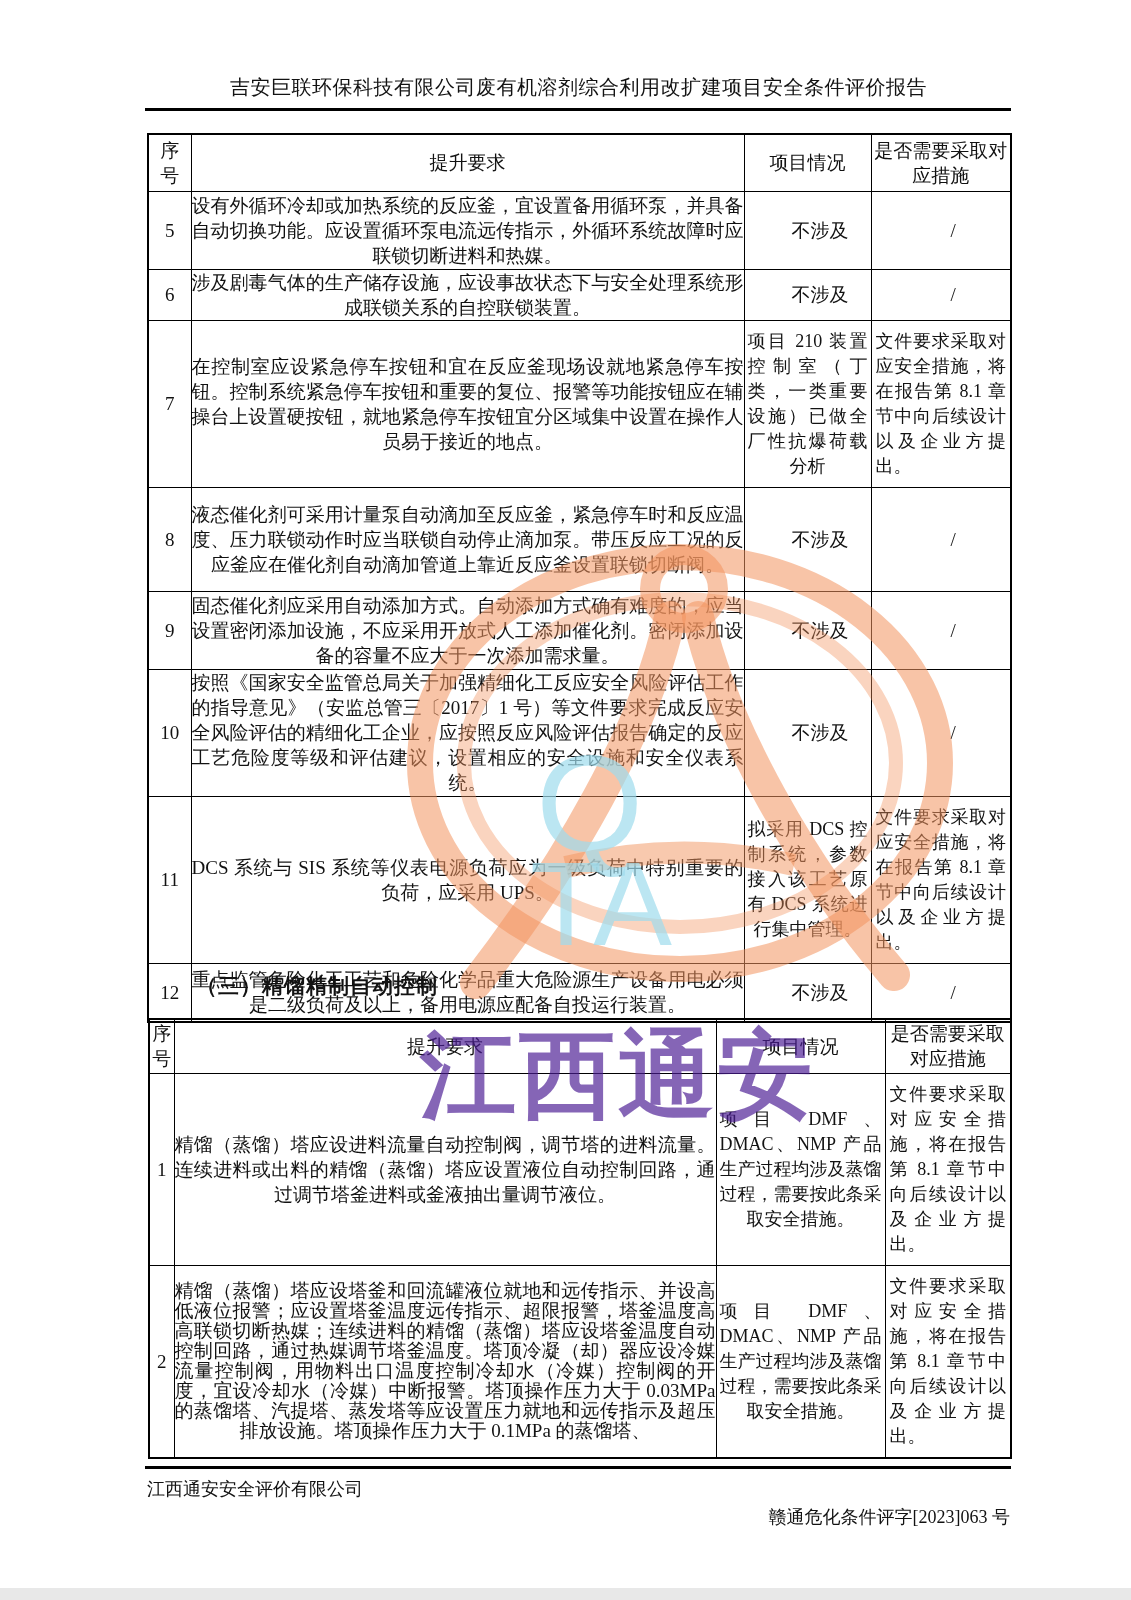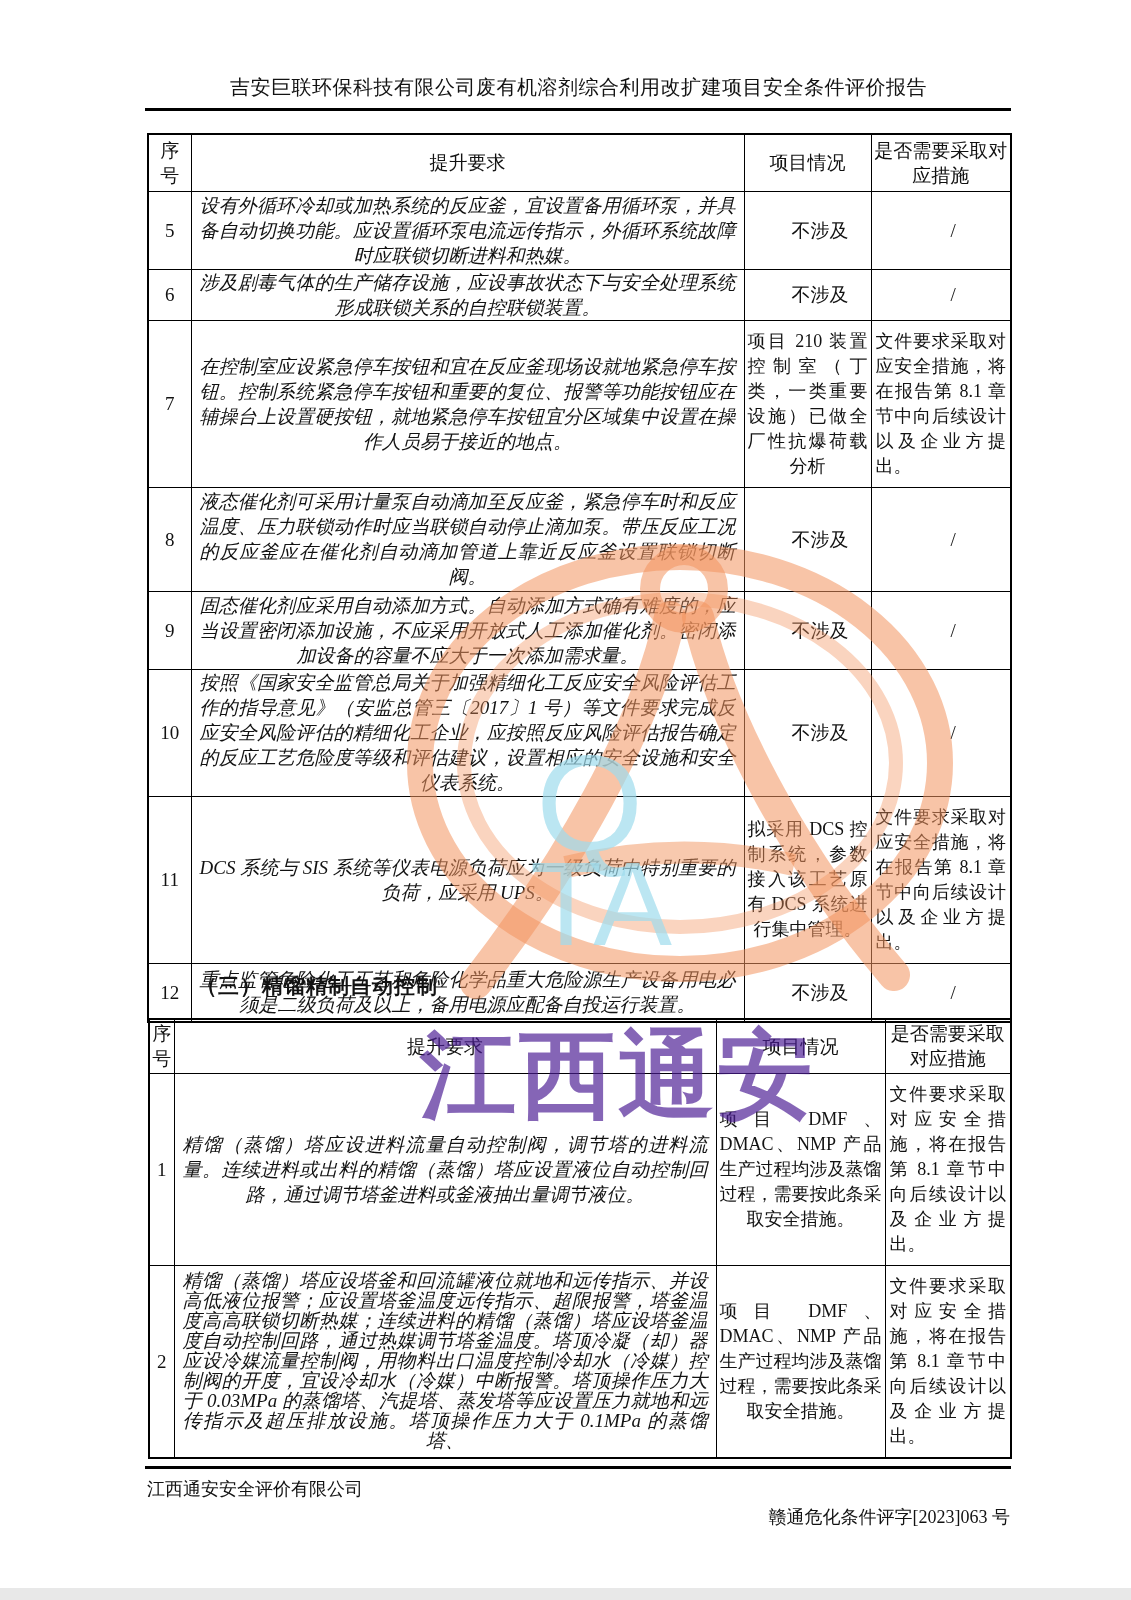--- a/index.html
+++ b/index.html
@@ -21,21 +21,21 @@
     border:2px solid #000;background:transparent;
   }
   .t1{left:147px;top:133px;width:863px;}
   .t2{left:148px;top:1018px;width:862px;}
   .t th,.t td{
     border:1px solid #000;vertical-align:middle;padding:0;overflow:hidden;
     font-size:19px;line-height:25px;font-weight:normal;
   }
   .t th{text-align:center;padding:0 2px;}
   td.no{text-align:center;}
-  td.req{text-align:justify;text-align-last:center;padding:0 8px;font-style:italic;}
+  td.req{text-align:justify;text-align-last:center;padding:0 0;}
   td.c{text-align:center;padding-left:25px;}
   td.stat-long{font-size:18px;text-align:justify;text-align-last:center;padding:0 3px;}
   td.meas-long{font-size:18px;text-align:justify;text-align-last:left;padding:8px 4px;}
   td.lh24{line-height:20px;}
 
   .section-heading{
     position:absolute;left:196px;top:972px;font-size:21px;font-weight:700;
     font-family:"Liberation Sans","DejaVu Sans",sans-serif;letter-spacing:1px;
   }
 

